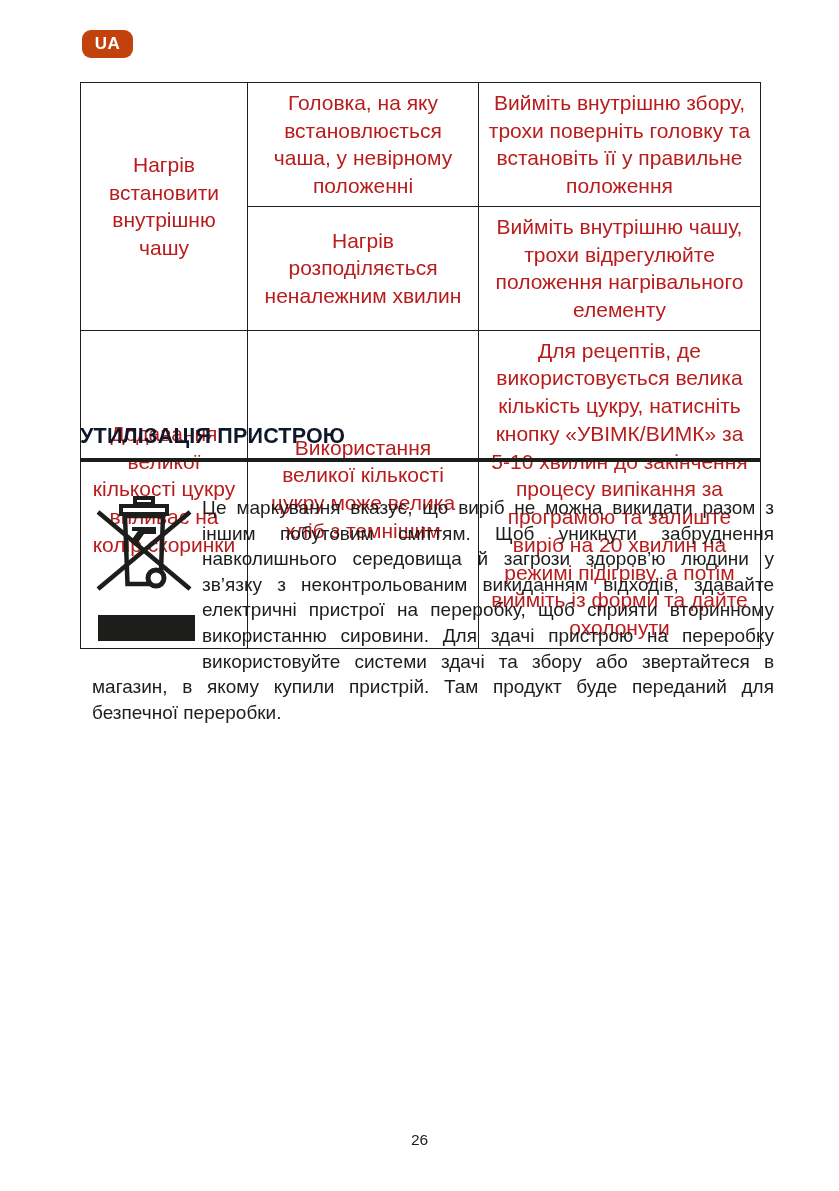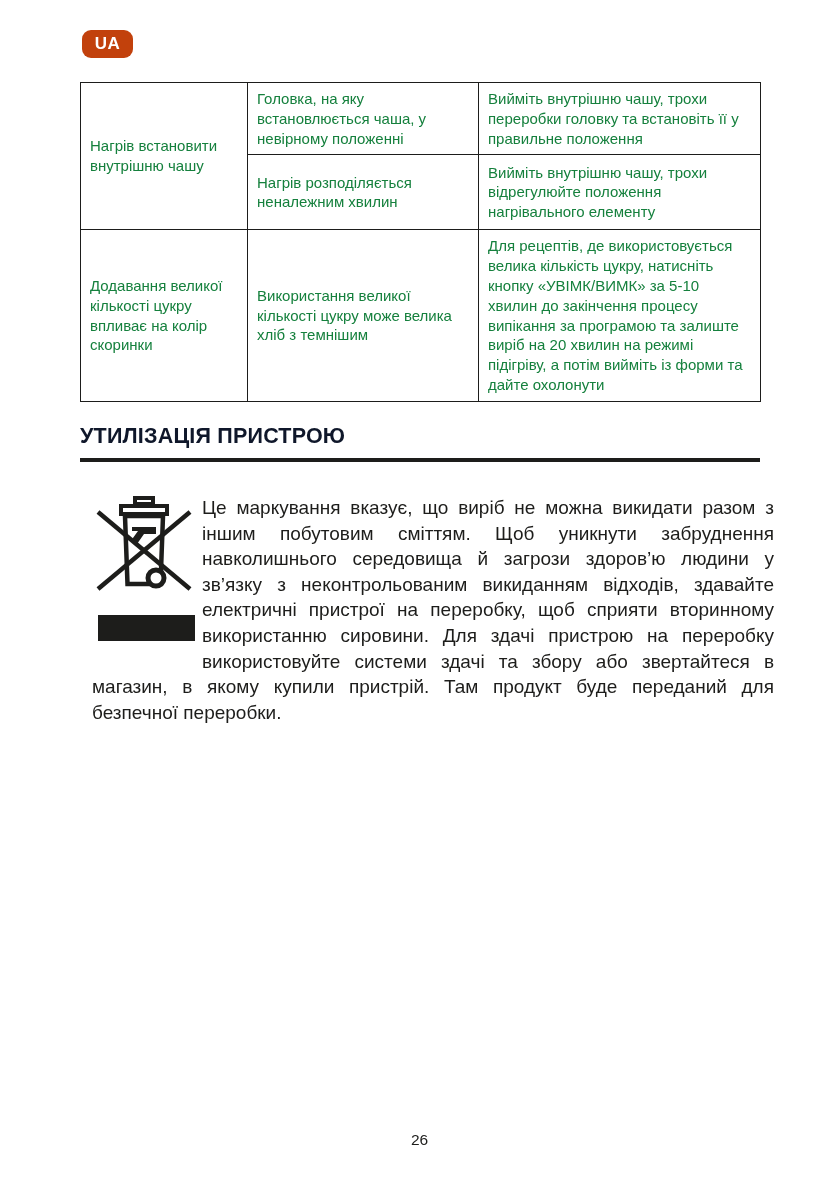--- a/index.html
+++ b/index.html
@@ -42,23 +42,24 @@
     left: 80px;
     top: 82px;
     width: 680px;
     border-collapse: collapse;
     table-layout: fixed;
   }
   table.tb td {
     border: 1.6px solid #1d1d1b;
     vertical-align: middle;
     padding: 6px 9px;
-    font-size: 15px;
+    font-size: 21px;
     line-height: 1.32;
-    color: #15803d;
+    color: #b91c1c;
+    text-align: center;
   }
   .col-problem  { width: 167px; }
   .col-cause    { width: 231px; }
   .col-solution { width: 282px; }
   tr.r-top   td { height: 50px; }
   tr.r-mid   td { height: 62px; }
   tr.r-big   td { height: 130px; }
   
   .section-head {
     position: absolute;
@@ -131,21 +132,21 @@
   <table class="tb">
     <colgroup>
       <col class="col-problem">
       <col class="col-cause">
       <col class="col-solution">
     </colgroup>
     <tbody>
       <tr class="r-top">
         <td rowspan="2">Нагрів встановити внутрішню чашу</td>
         <td>Головка, на яку встановлюється чаша, у невірному положенні</td>
-        <td>Вийміть внутрішню чашу, трохи переробки головку та встановіть її у правильне положення</td>
+        <td>Вийміть внутрішню збору, трохи поверніть головку та встановіть її у правильне положення</td>
       </tr>
       <tr class="r-mid">
         <td>Нагрів розподіляється неналежним хвилин</td>
         <td>Вийміть внутрішню чашу, трохи відрегулюйте положення нагрівального елементу</td>
       </tr>
       <tr class="r-big">
         <td>Додавання великої кількості цукру впливає на колір скоринки</td>
         <td>Використання великої кількості цукру може велика хліб з темнішим</td>
         <td>Для рецептів, де використовується велика кількість цукру, натисніть кнопку «УВІМК/ВИМК» за 5-10 хвилин до закінчення процесу випікання за програмою та залиште виріб на 20 хвилин на режимі підігріву, а потім вийміть із форми та дайте охолонути</td>
       </tr>

